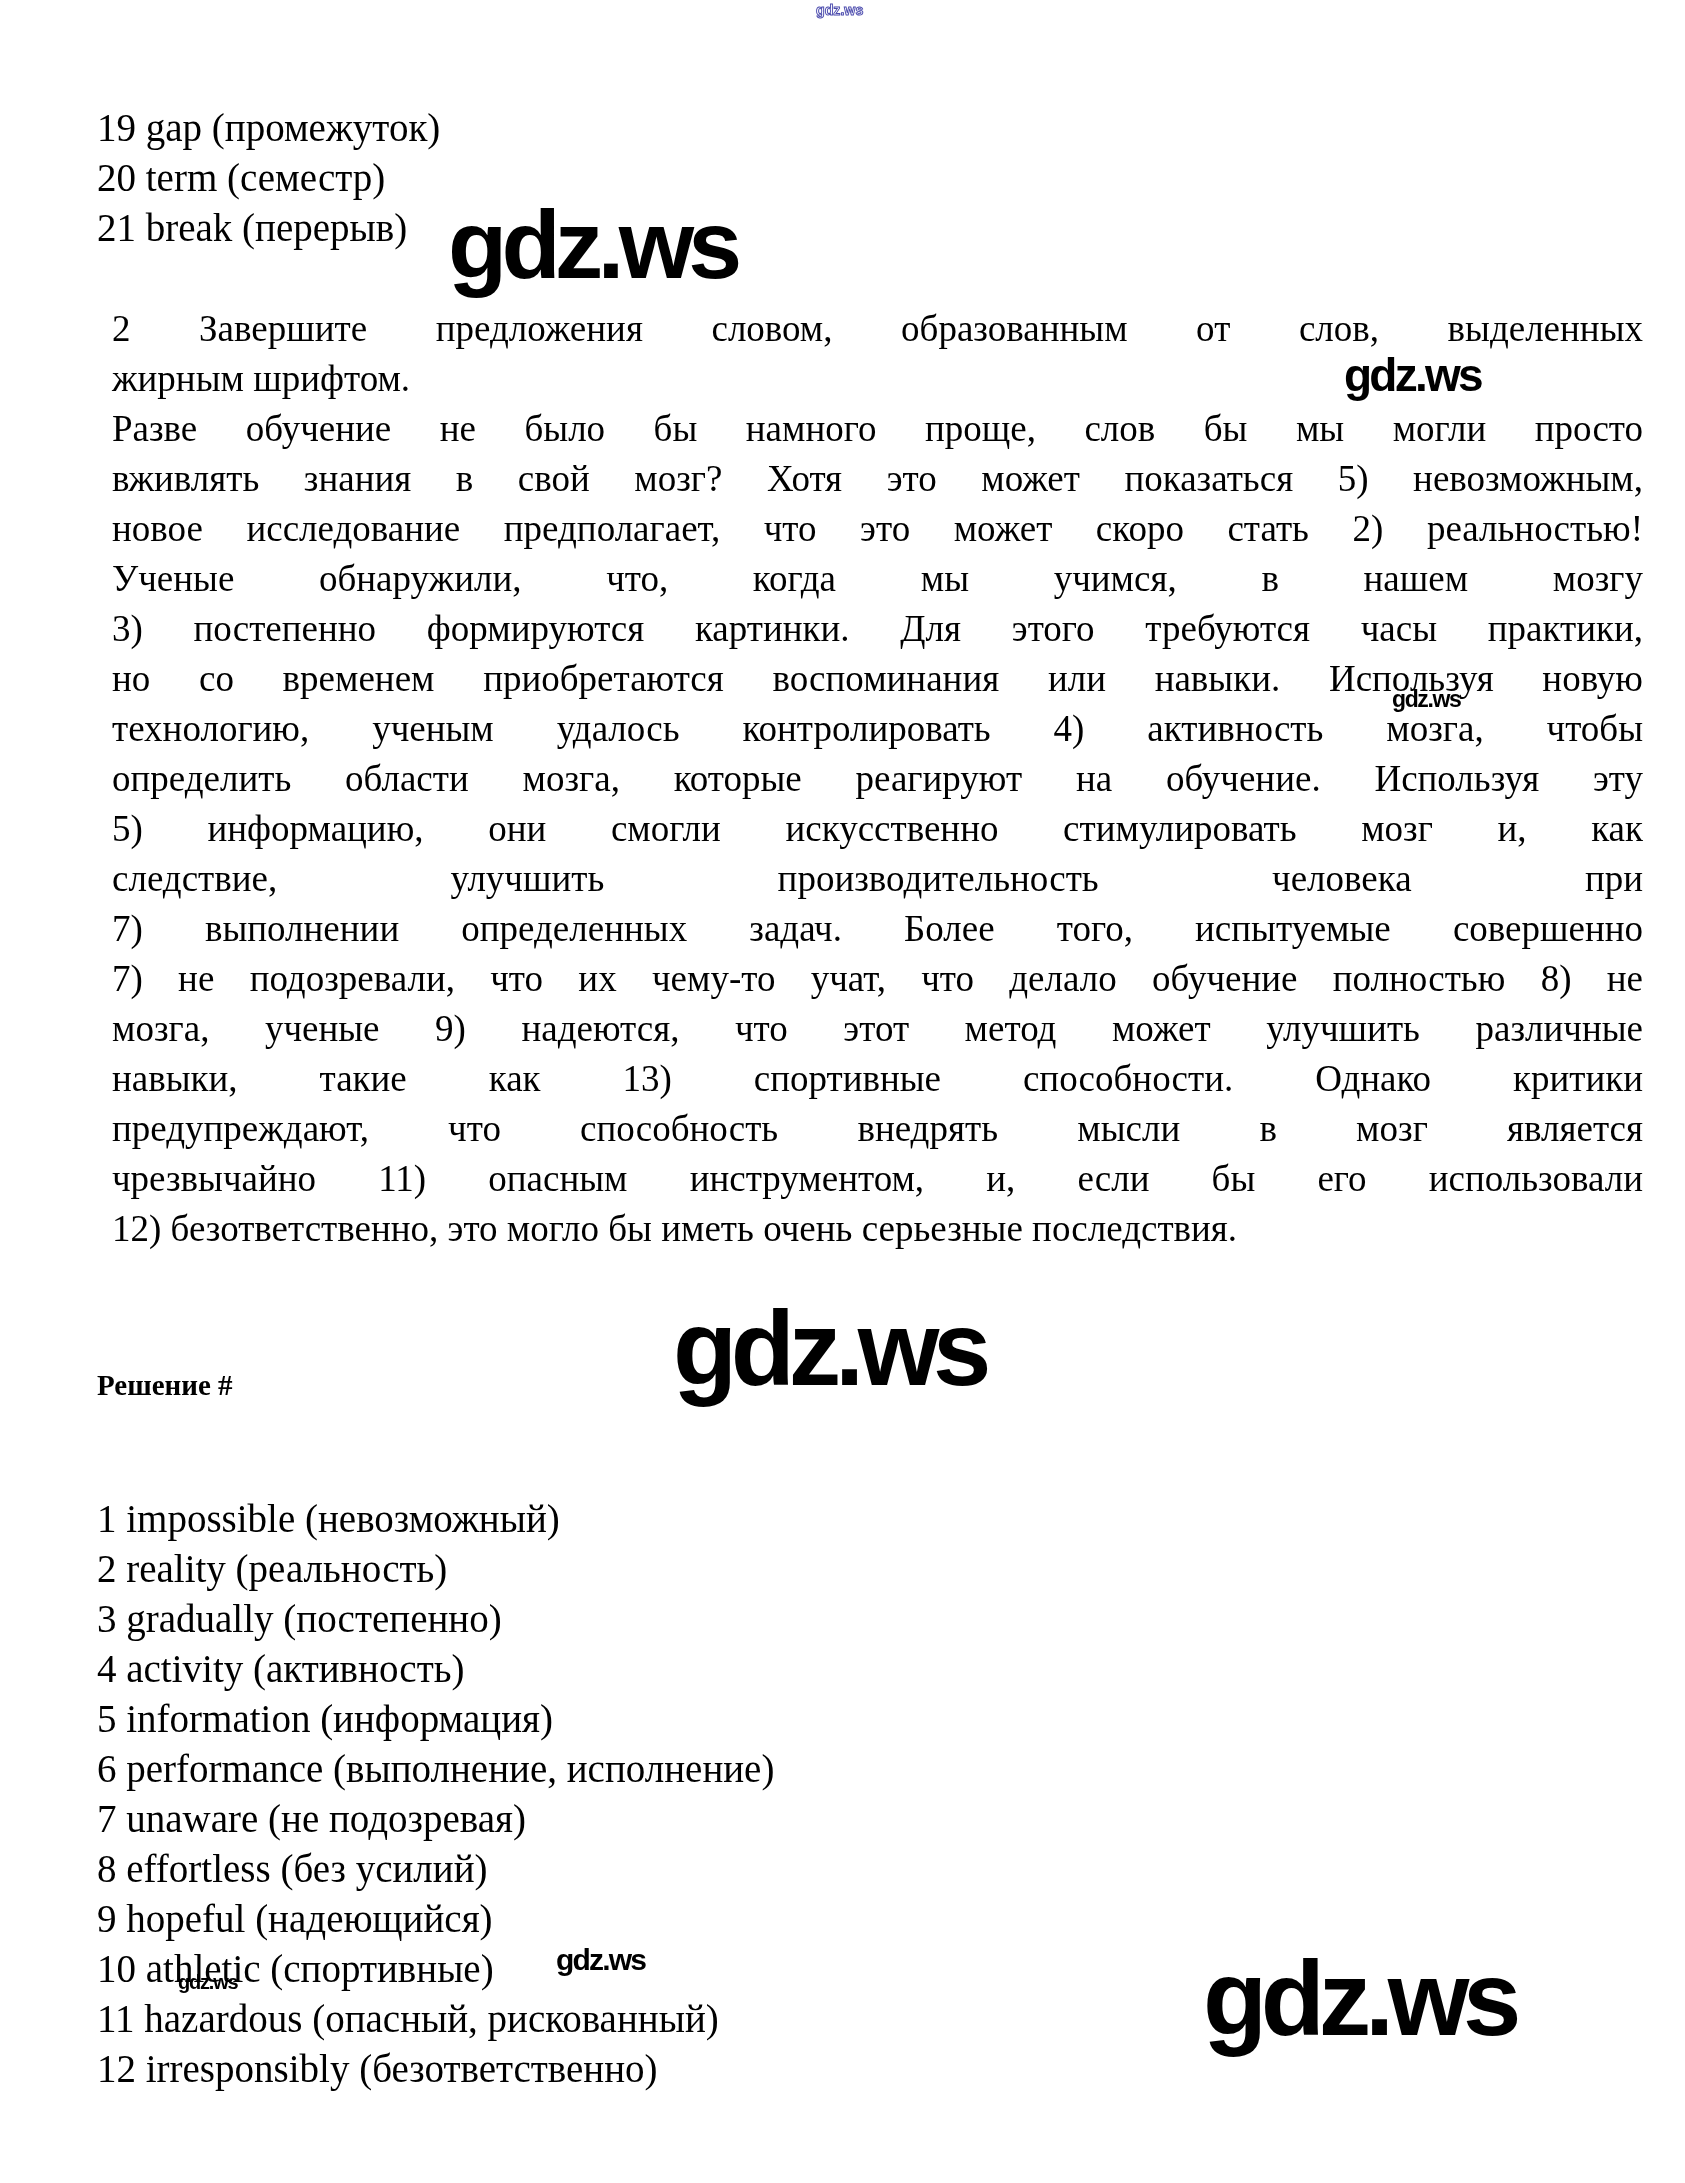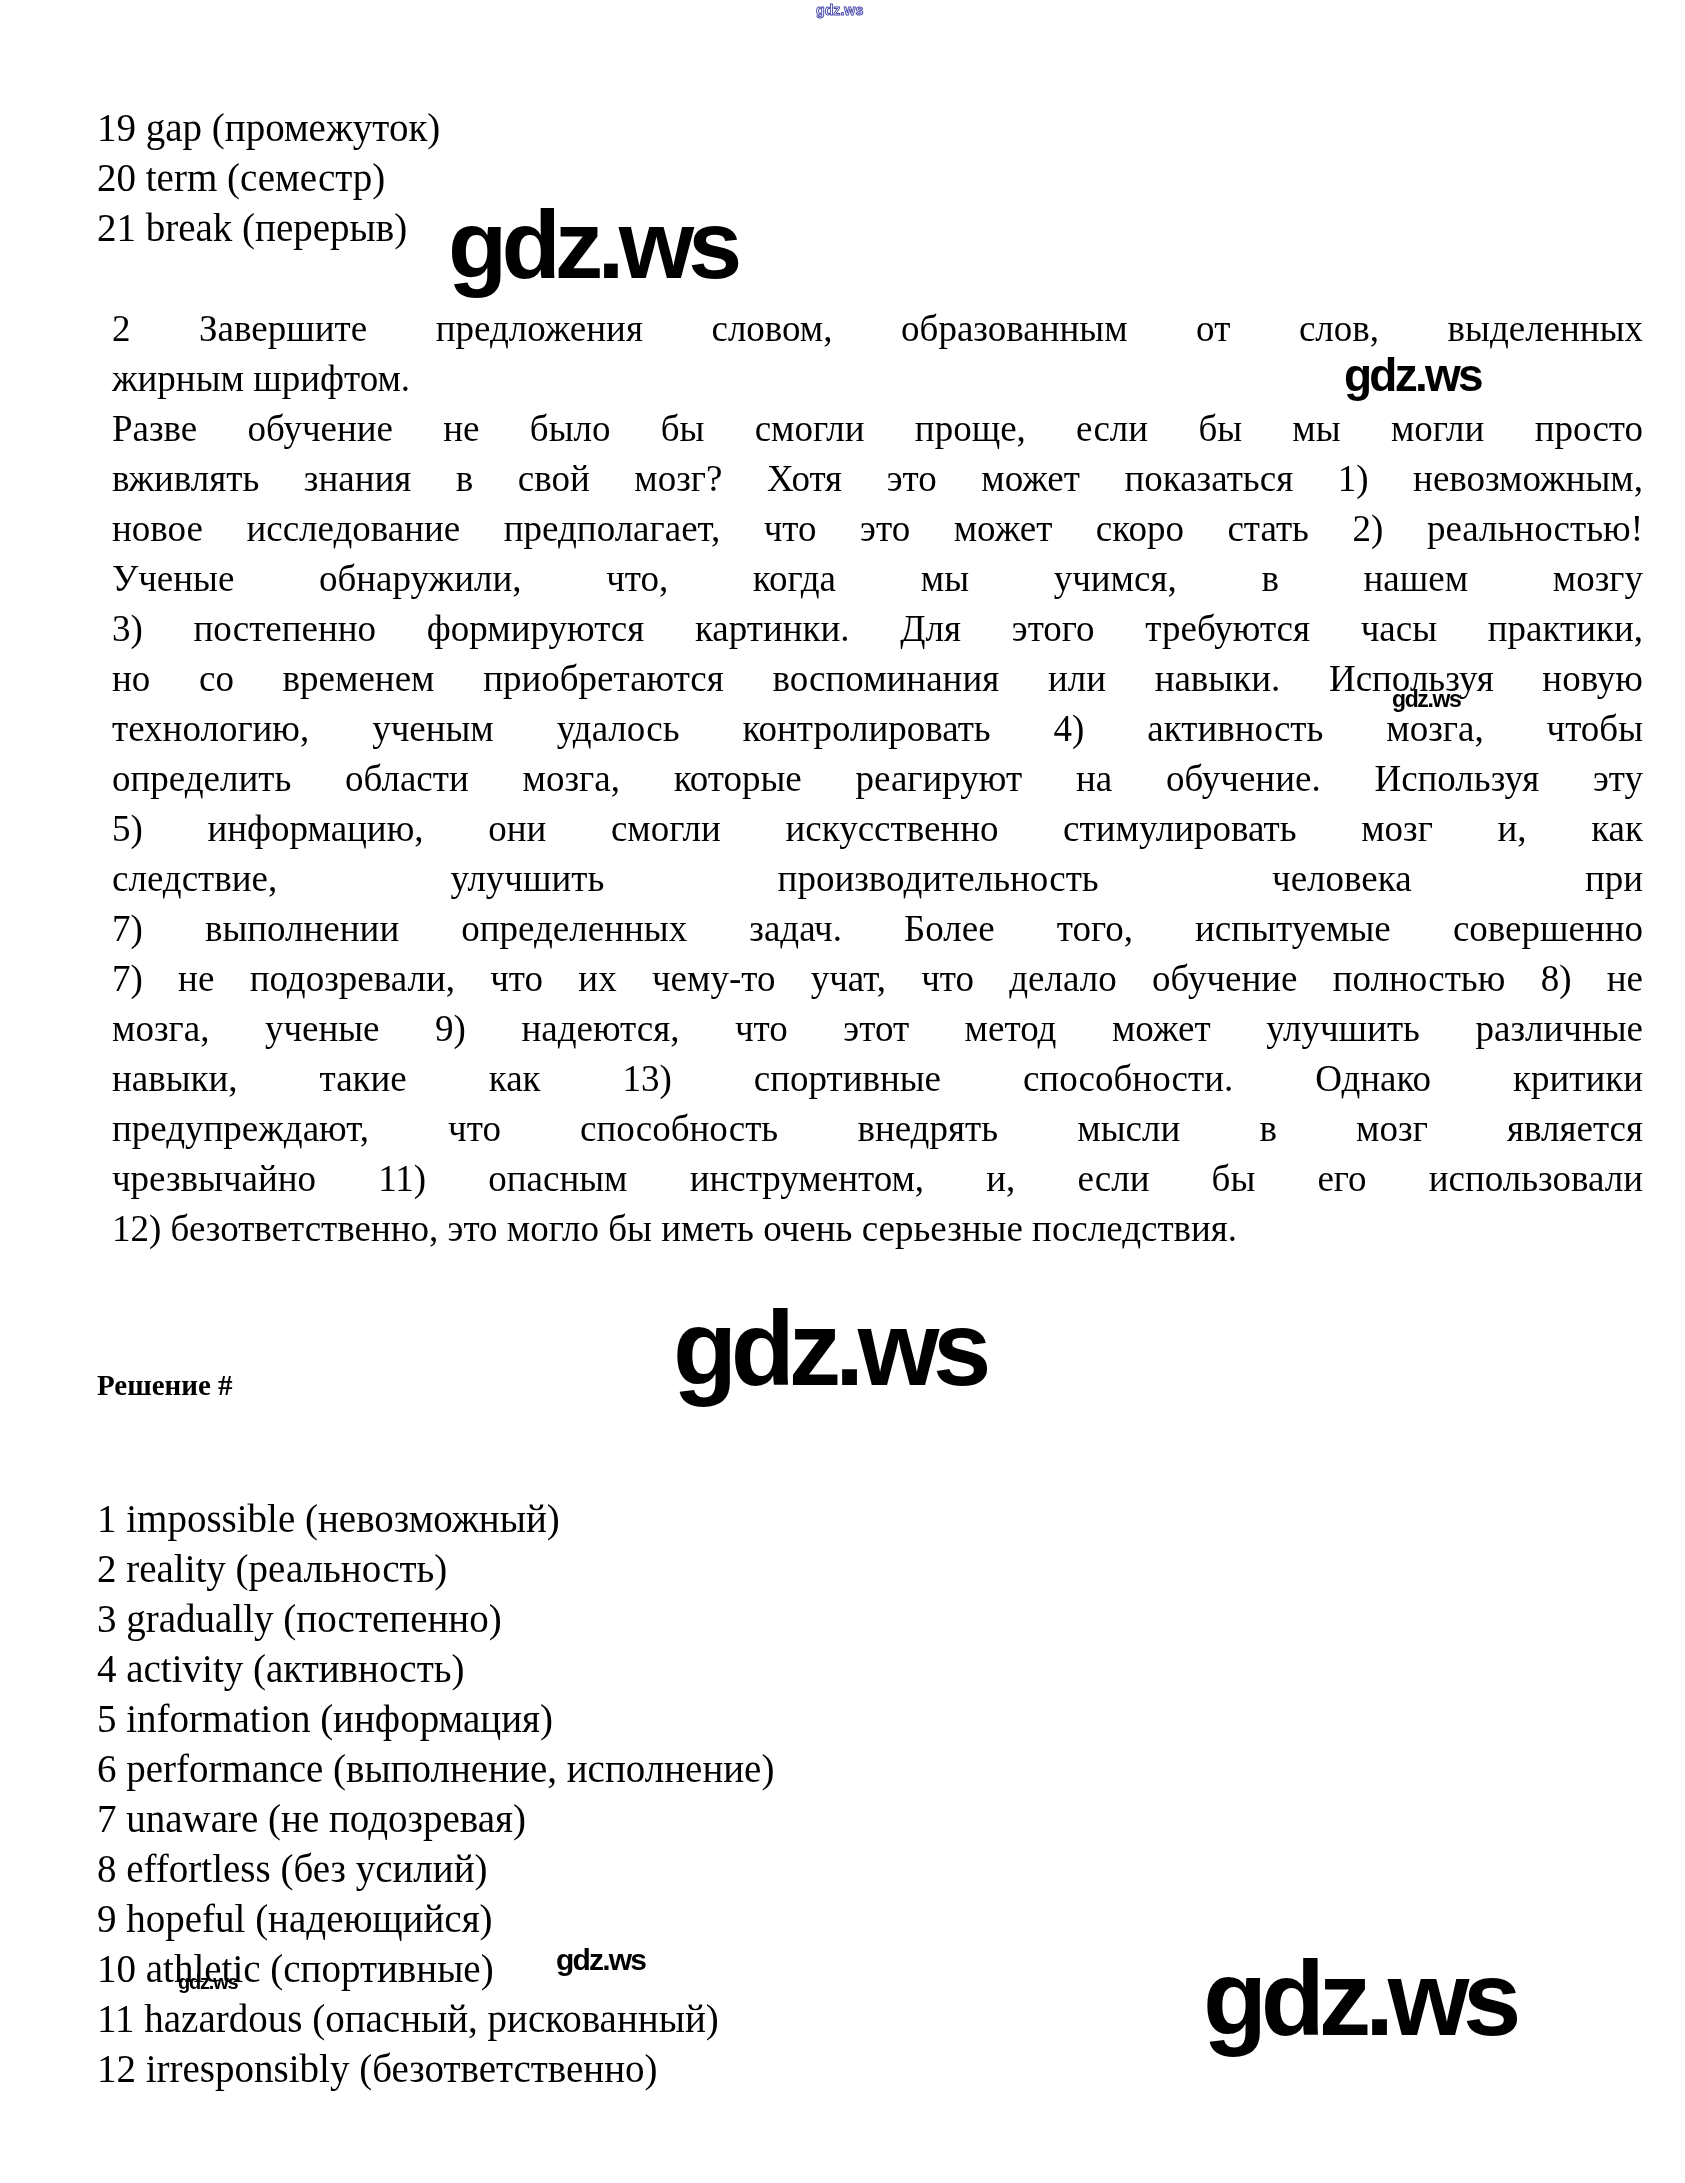--- a/index.html
+++ b/index.html
@@ -78,22 +78,22 @@
 
   <div class="topblock">
     <div>19 gap (промежуток)</div>
     <div>20 term (семестр)</div>
     <div>21 break (перерыв)</div>
   </div>
 
   <div class="parablock">
     <div class="jline">2 Завершите предложения словом, образованным от слов, выделенных</div>
     <div class="lline">жирным шрифтом.</div>
-    <div class="jline">Разве обучение не было бы смогли проще, если бы мы могли просто</div>
-    <div class="jline">вживлять знания в свой мозг? Хотя это может показаться 1) невозможным,</div>
+    <div class="jline">Разве обучение не было бы намного проще, слов бы мы могли просто</div>
+    <div class="jline">вживлять знания в свой мозг? Хотя это может показаться 5) невозможным,</div>
     <div class="jline">новое исследование предполагает, что это может скоро стать 2) реальностью!</div>
     <div class="jline">Ученые обнаружили, что, когда мы учимся, в нашем мозгу</div>
     <div class="jline">3) постепенно формируются картинки. Для этого требуются часы практики,</div>
     <div class="jline">но со временем приобретаются воспоминания или навыки. Используя новую</div>
     <div class="jline">технологию, ученым удалось контролировать 4) активность мозга, чтобы</div>
     <div class="jline">определить области мозга, которые реагируют на обучение. Используя эту</div>
     <div class="jline">5) информацию, они смогли искусственно стимулировать мозг и, как</div>
     <div class="jline">следствие, улучшить производительность человека при</div>
     <div class="jline">7) выполнении определенных задач. Более того, испытуемые совершенно</div>
     <div class="jline">7) не подозревали, что их чему-то учат, что делало обучение полностью 8) не</div>

